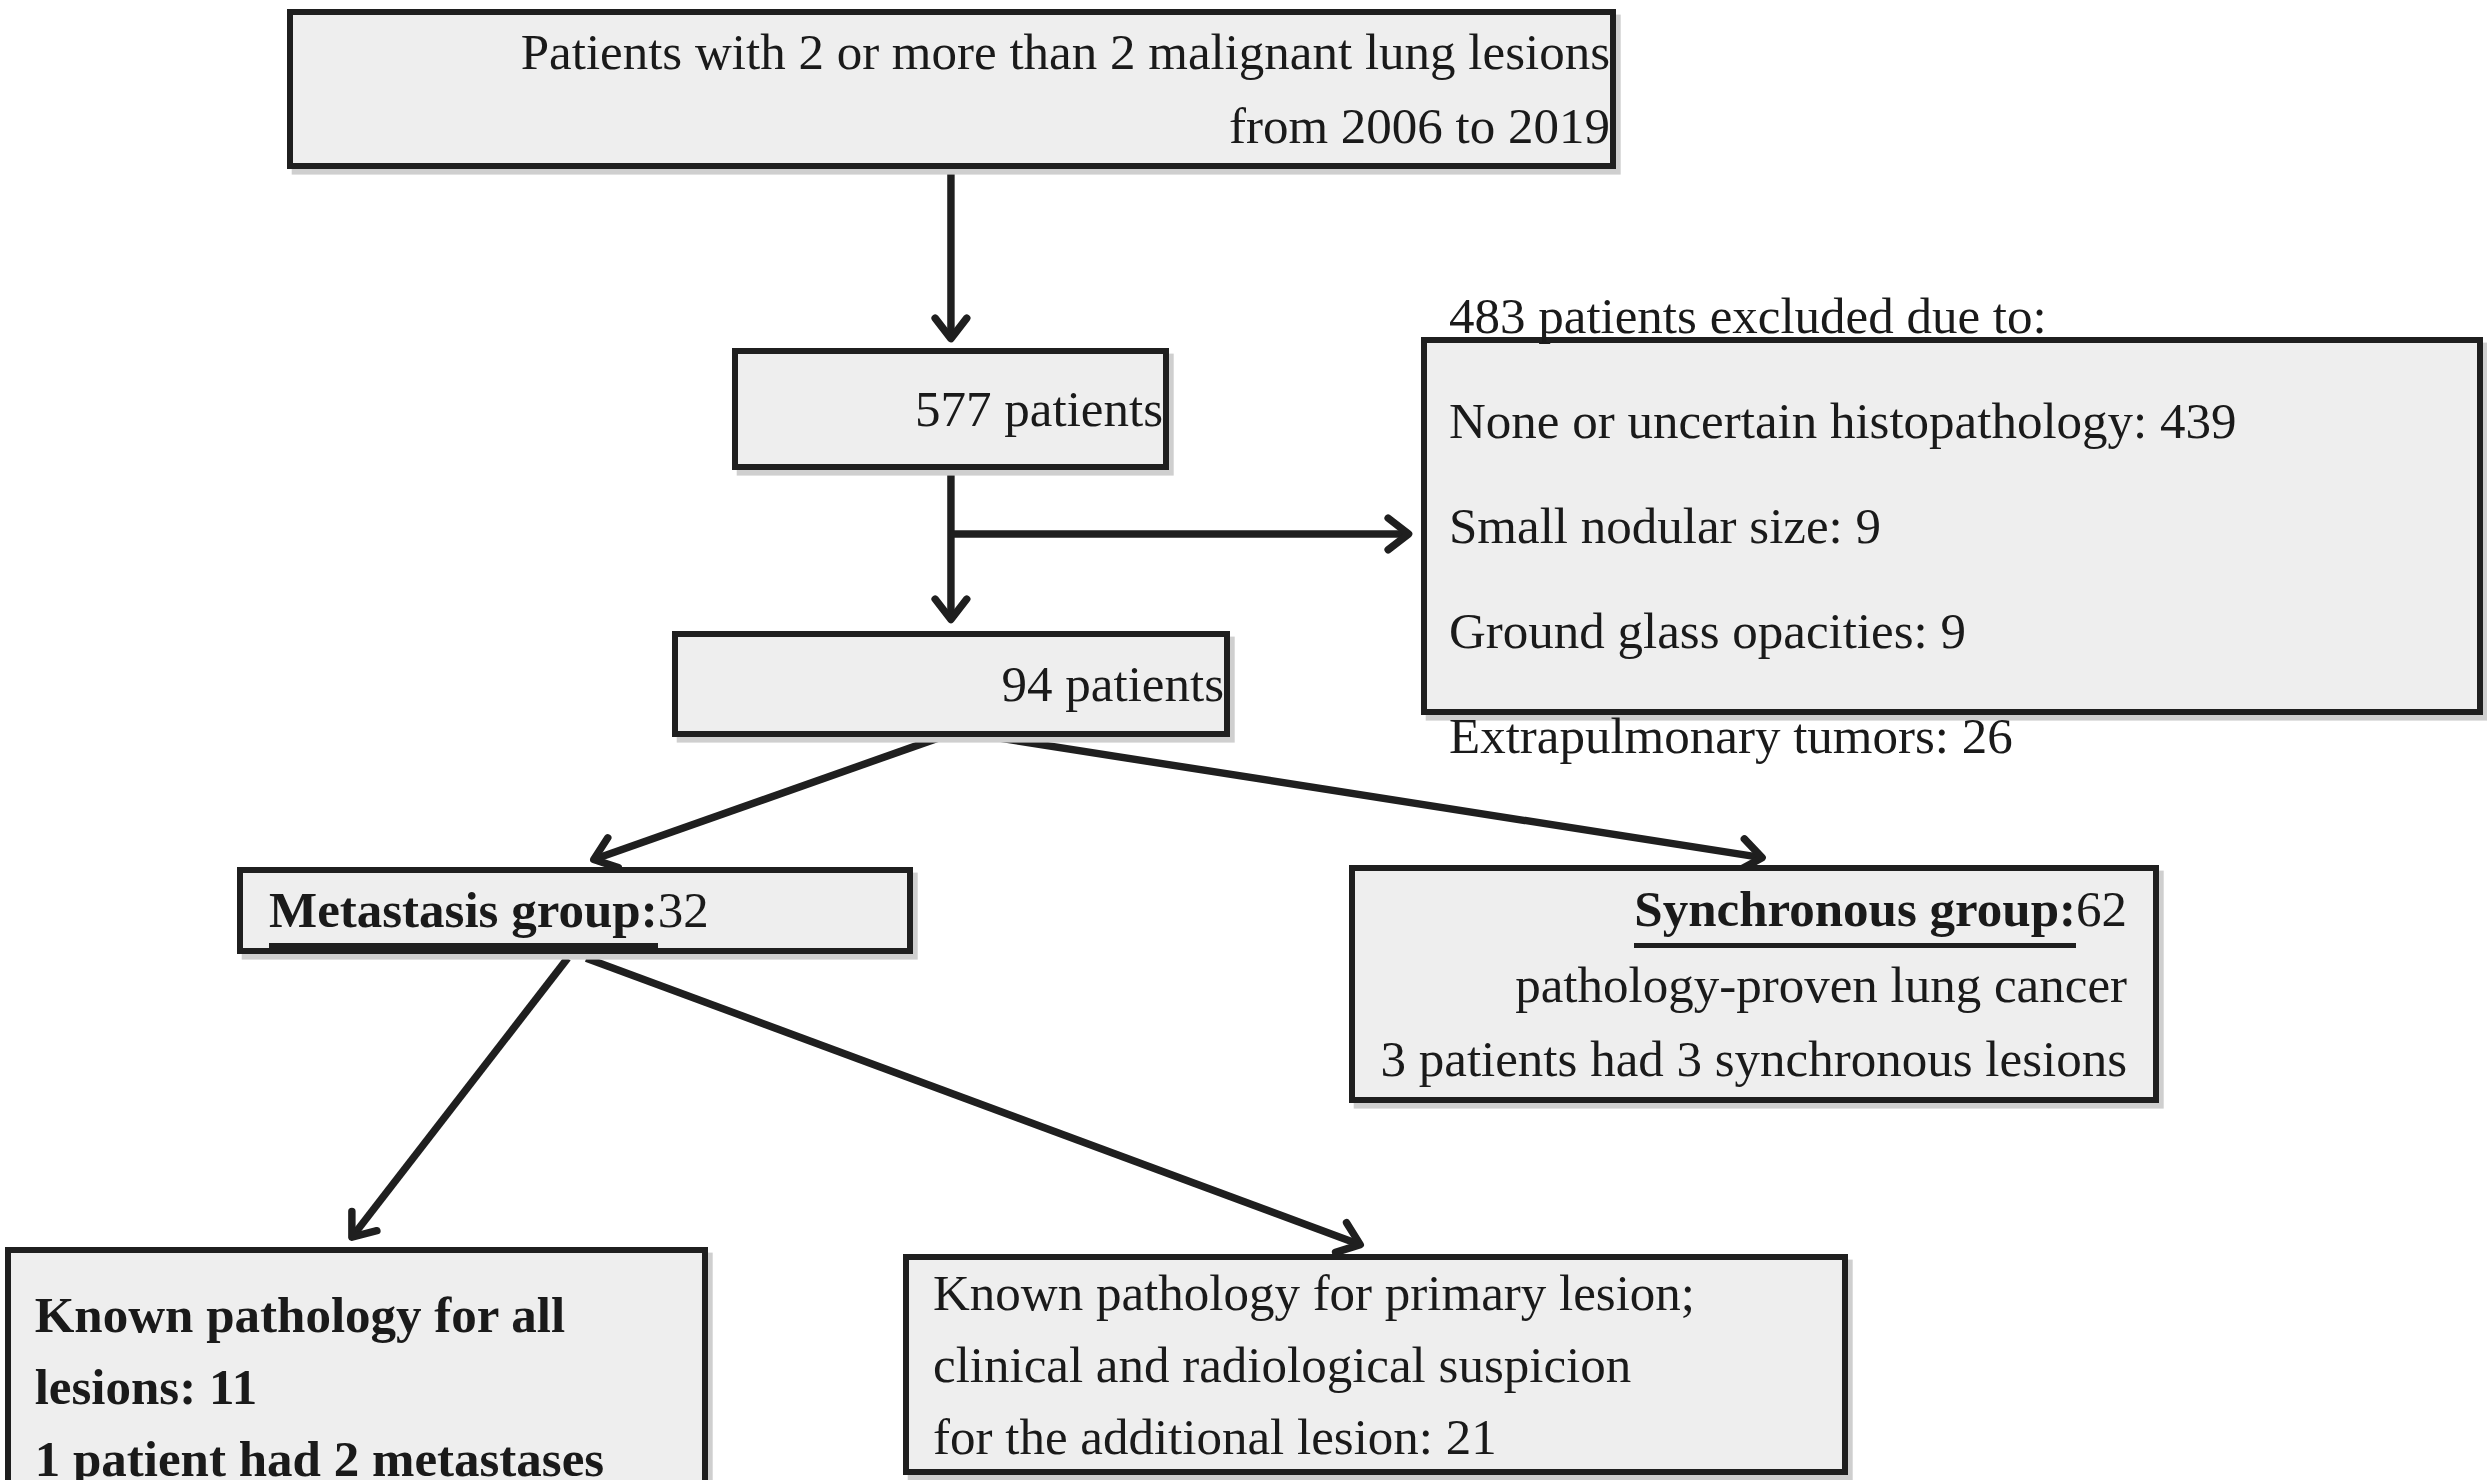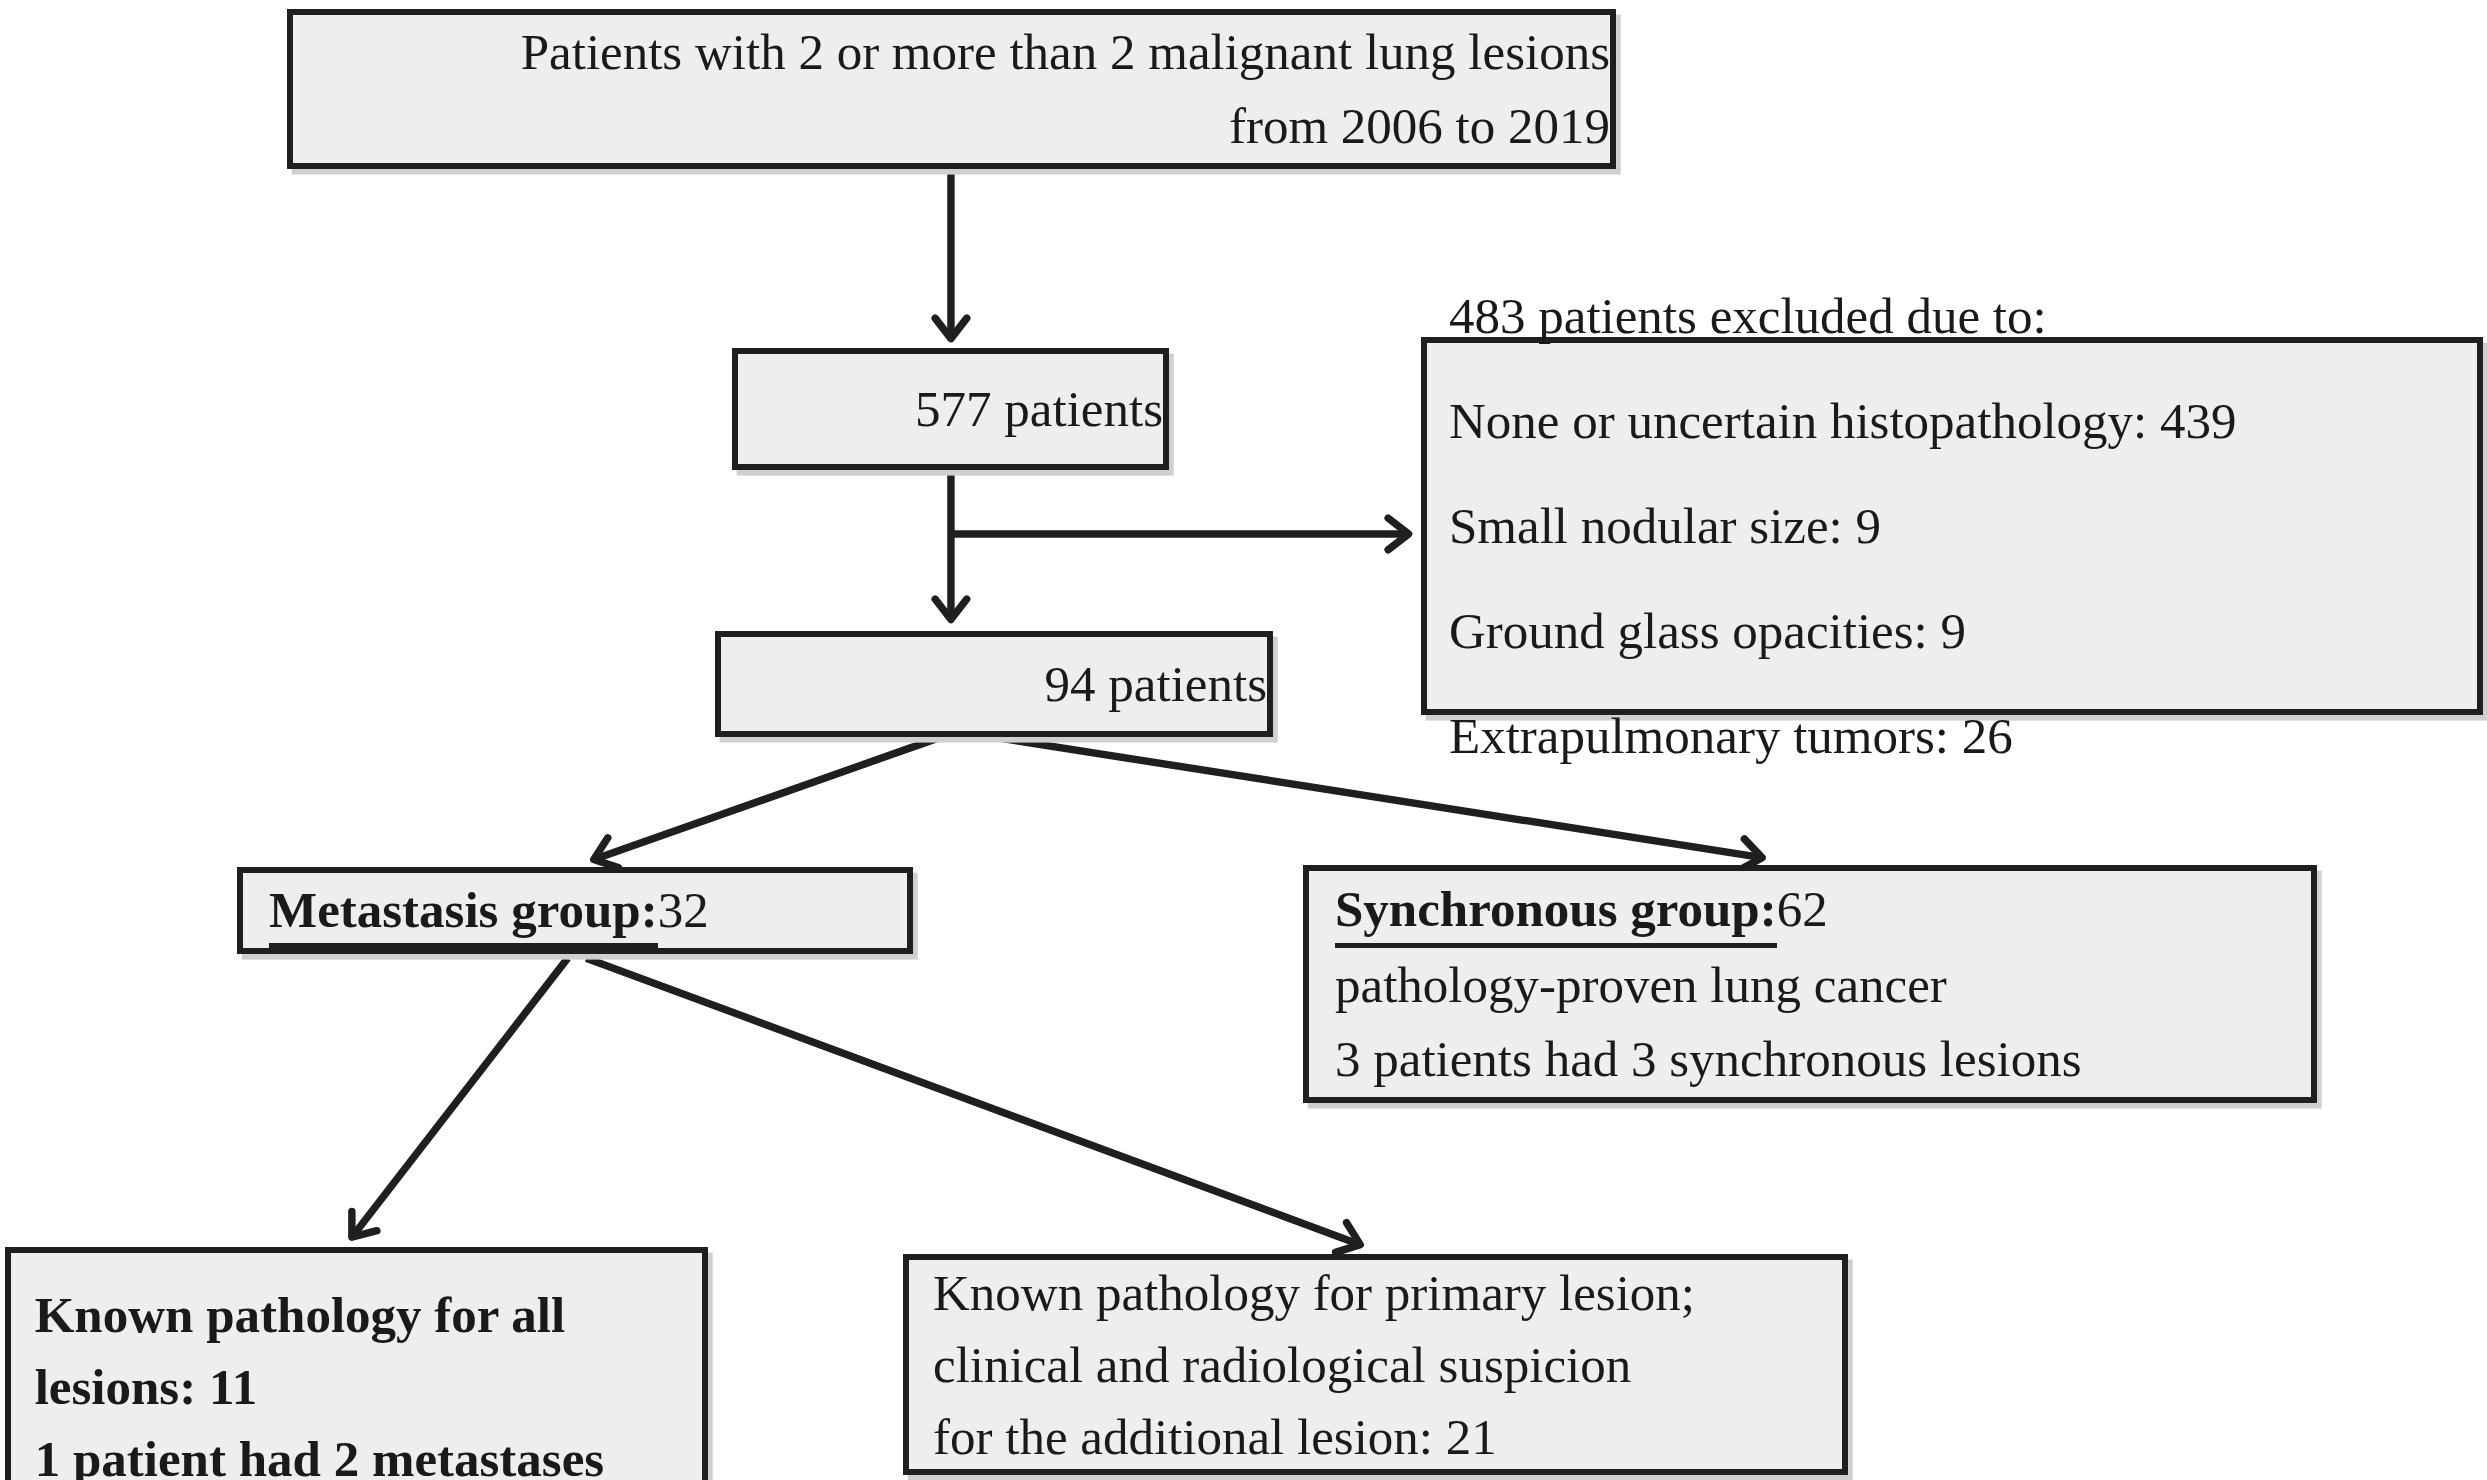--- a/index.html
+++ b/index.html
@@ -34,23 +34,23 @@
     justify-content: center;
     font-size: 51px;
     line-height: 74px;
     white-space: nowrap;
   }
   .box .line { white-space: nowrap; }
   .center { text-align: right; }
   .node-source      { left: 287px;  top: 9.3px;   width: 1329px; height: 160px; line-height: 74px; }
   .node-c577        { left: 732px;  top: 348px;  width: 437px;  height: 122px; }
   .node-excluded    { left: 1421px; top: 337px;  width: 1062px; height: 378px; padding: 0 22px; gap: 31px; }
-  .node-c94         { left: 672px;  top: 631px;  width: 558px;  height: 106px; margin-left: 43px; }
+  .node-c94         { left: 672px;  top: 631px;  width: 558px;  height: 106px; }
   .node-metastasis  { left: 237px;  top: 867px;  width: 676px;  height: 87px;  padding: 0 26px; }
-  .node-synchronous { left: 1303px; top: 865px;  width: 1014px; height: 238px; padding: 0 26px; }
+  .node-synchronous { left: 1349px; top: 865px;  width: 810px; height: 238px; padding: 0 26px; align-items: flex-end; }
   .node-known-all   { left: 4.7px;    top: 1247px; width: 703px;  height: 280px; padding: 8px 24px; line-height: 72px; font-weight: bold; }
   .node-known-prim  { left: 903px;  top: 1254px; width: 945px; height: 221px; padding: 0 24px; line-height: 72px; justify-content: center; }
   .grp {
     font-weight: 700;
     display: inline-block;
     border-bottom: 5.6px solid #1f1f1f;
     padding-bottom: 4.7px;
     line-height: 58px;
   }
   .grp-val { }

